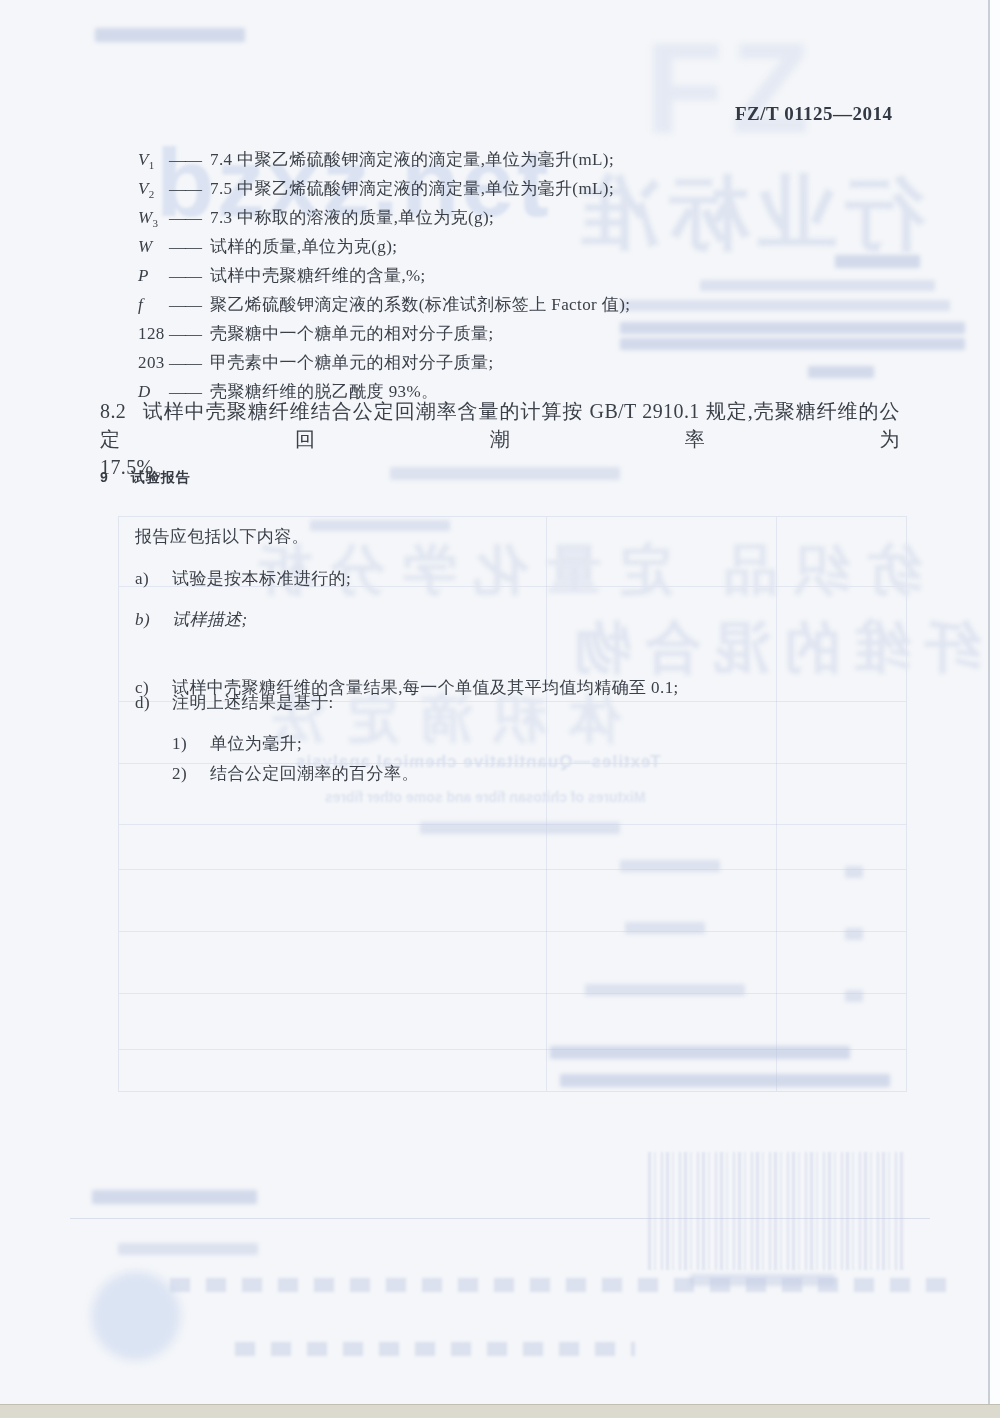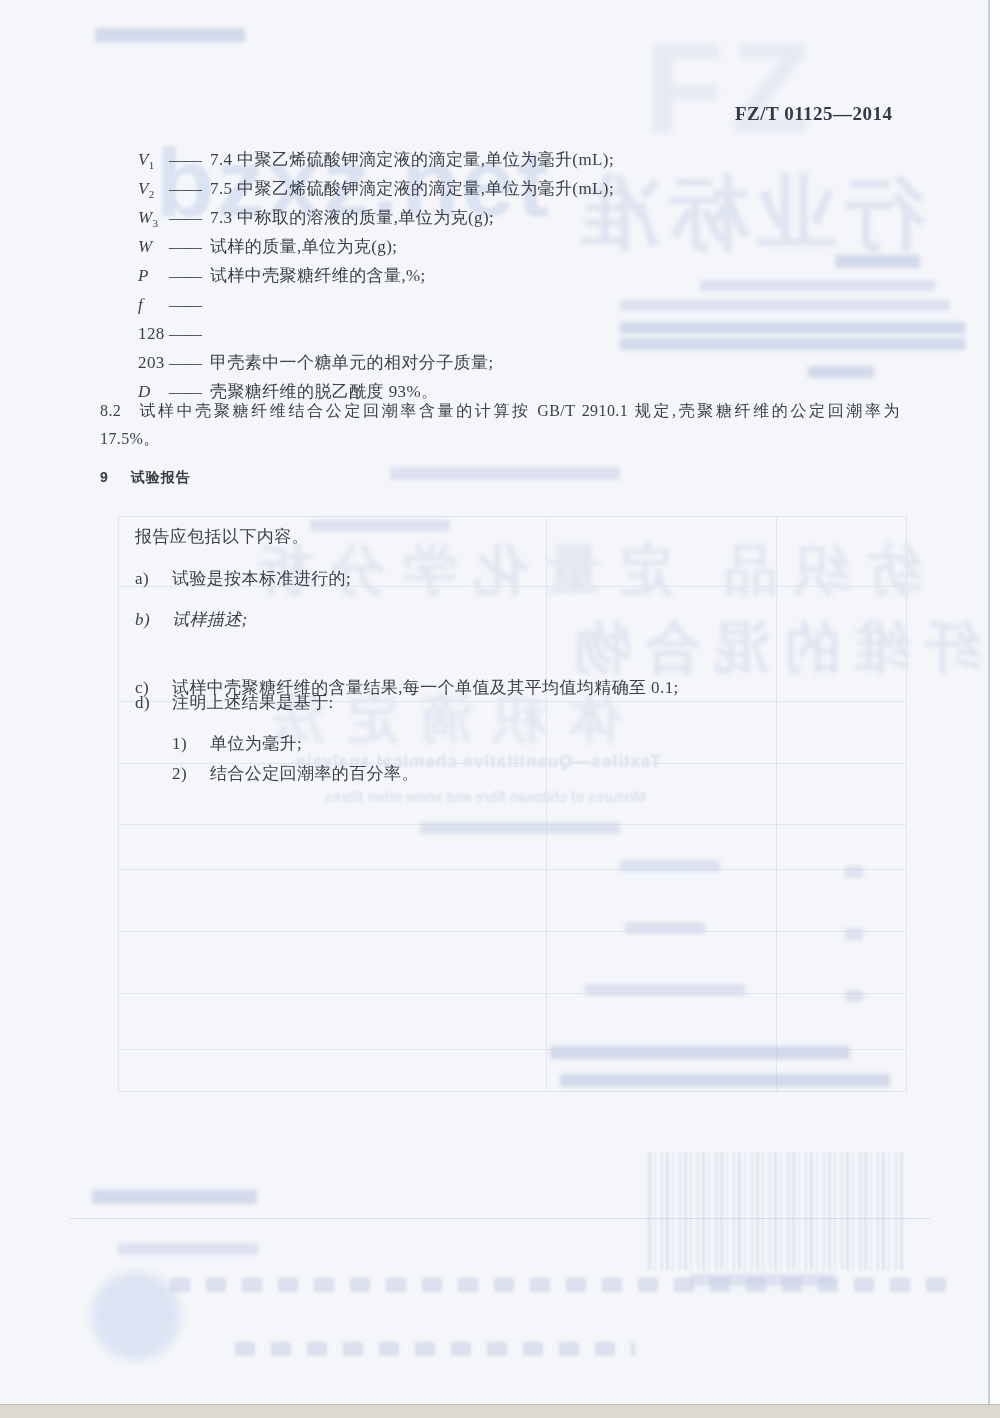--- a/index.html
+++ b/index.html
@@ -44,21 +44,21 @@
   .std-code{position:absolute;left:735px;top:103px;width:165px;font-size:19px;font-weight:bold;
     letter-spacing:.5px;color:#333a45;white-space:nowrap;}
   .defs{position:absolute;left:138px;top:141px;width:790px;font-size:17px;letter-spacing:.4px;}
   .def-row{display:flex;height:29px;line-height:37px;}
   .sym{width:31px;flex:0 0 31px;}
   .sym i{font-style:italic;}
   .sym i.up{font-style:normal;}
   .sym sub{font-size:11px;}
   .dash{width:41px;flex:0 0 41px;letter-spacing:-1px;}
   .dtxt{white-space:nowrap;}
-  .clause{position:absolute;left:100px;top:397px;width:800px;font-size:16px;line-height:28px;letter-spacing:.4px;}
+  .clause{position:absolute;left:100px;top:397px;width:800px;font-size:20px;line-height:28px;letter-spacing:.4px;}
   .clause .l1{text-align:justify;text-align-last:justify;}
   .clause .num{margin-right:16px;}
   .sec-head{position:absolute;left:100px;top:469px;font-size:14px;font-weight:bold;color:#363b44;
     font-family:"Liberation Sans","DejaVu Sans",sans-serif;letter-spacing:1px;}
   .sec-head .no{margin-right:22px;}
   .rline{position:absolute;font-size:17px;letter-spacing:.4px;white-space:nowrap;}
   .r-intro{left:135px;top:525px;}
   .r-a{left:135px;top:567px;}
   .r-b{left:135px;top:608px;font-style:italic;}
   .r-c{left:135px;top:676px;}
@@ -152,24 +152,26 @@
           <span class="dtxt">试样的质量,单位为克(g);</span>
       </div>
       <div class="def-row">
         <span class="sym"><i>P</i></span>
           <span class="dash">——</span>
           <span class="dtxt">试样中壳聚糖纤维的含量,%;</span>
       </div>
       <div class="def-row">
         <span class="sym"><i>f</i></span>
           <span class="dash">——</span>
+          <span class="dtxt">聚乙烯硫酸钾滴定液的系数(标准试剂标签上 Factor 值);</span>
       </div>
       <div class="def-row">
         <span class="sym"><i class="up">128</i></span>
           <span class="dash">——</span>
+          <span class="dtxt">壳聚糖中一个糖单元的相对分子质量;</span>
       </div>
       <div class="def-row">
         <span class="sym"><i class="up">203</i></span>
           <span class="dash">——</span>
           <span class="dtxt">甲壳素中一个糖单元的相对分子质量;</span>
       </div>
       <div class="def-row">
         <span class="sym"><i>D</i></span>
           <span class="dash">——</span>
           <span class="dtxt">壳聚糖纤维的脱乙酰度 93%。</span>

